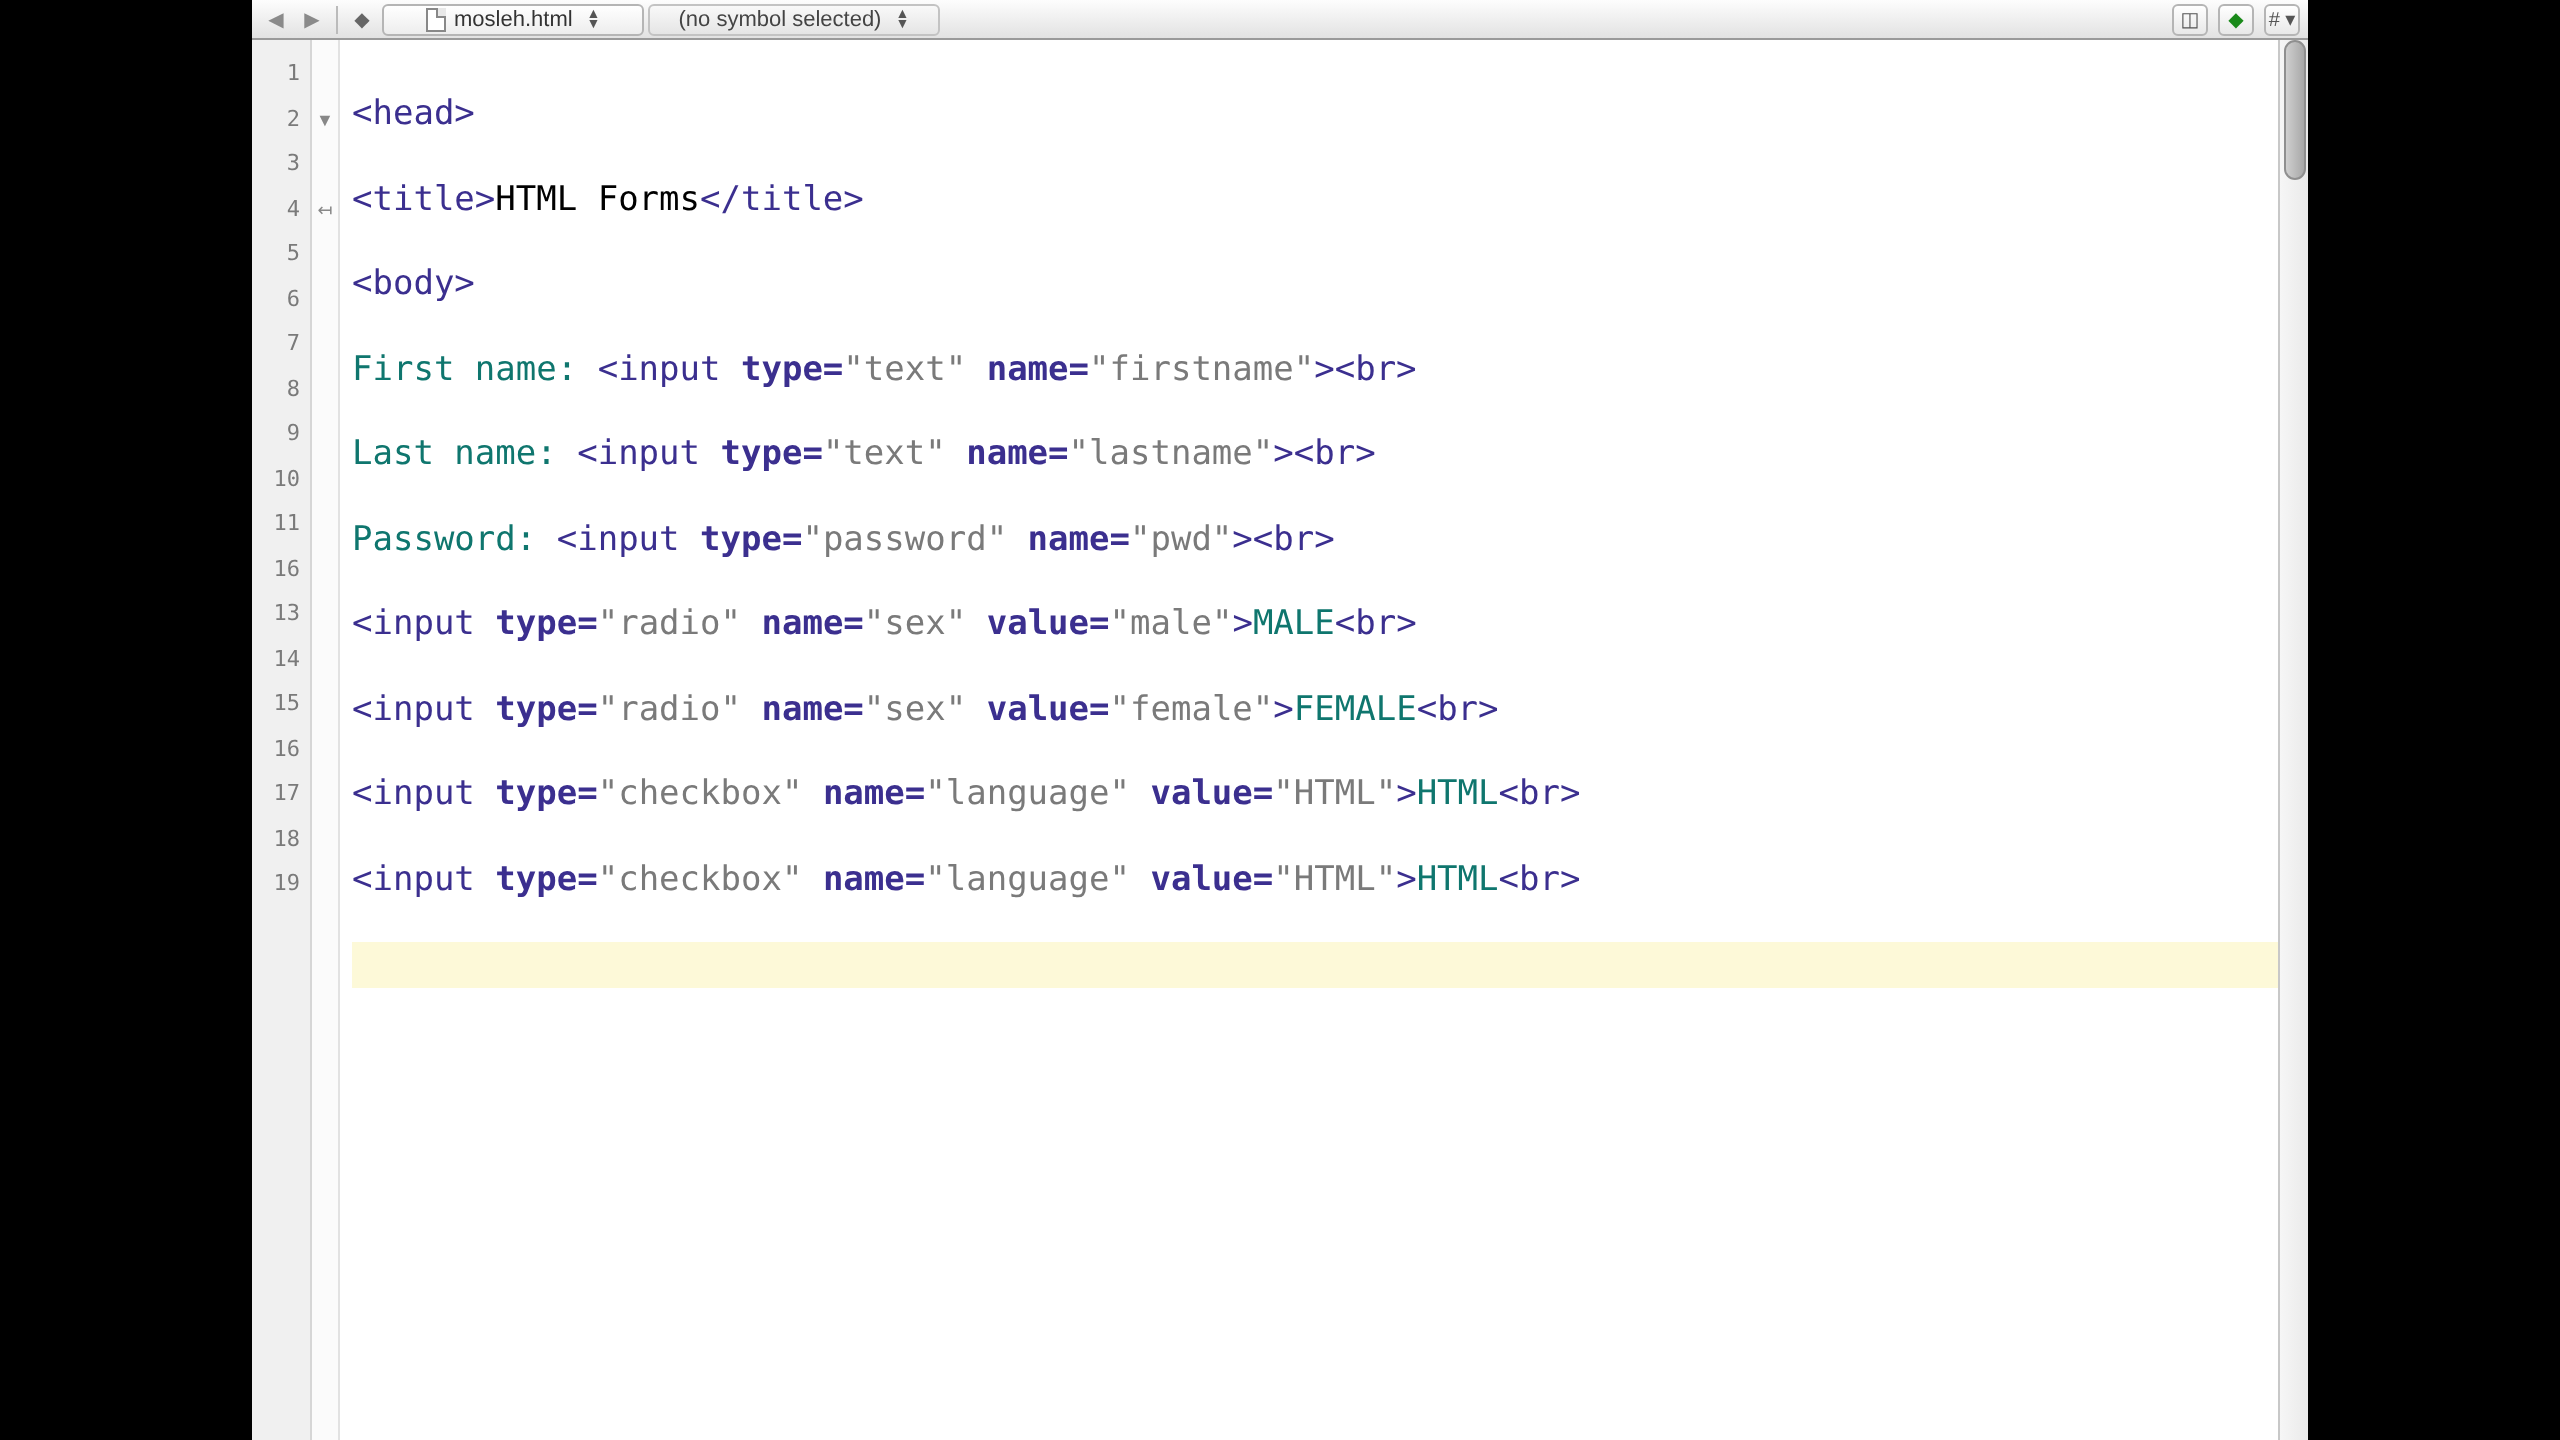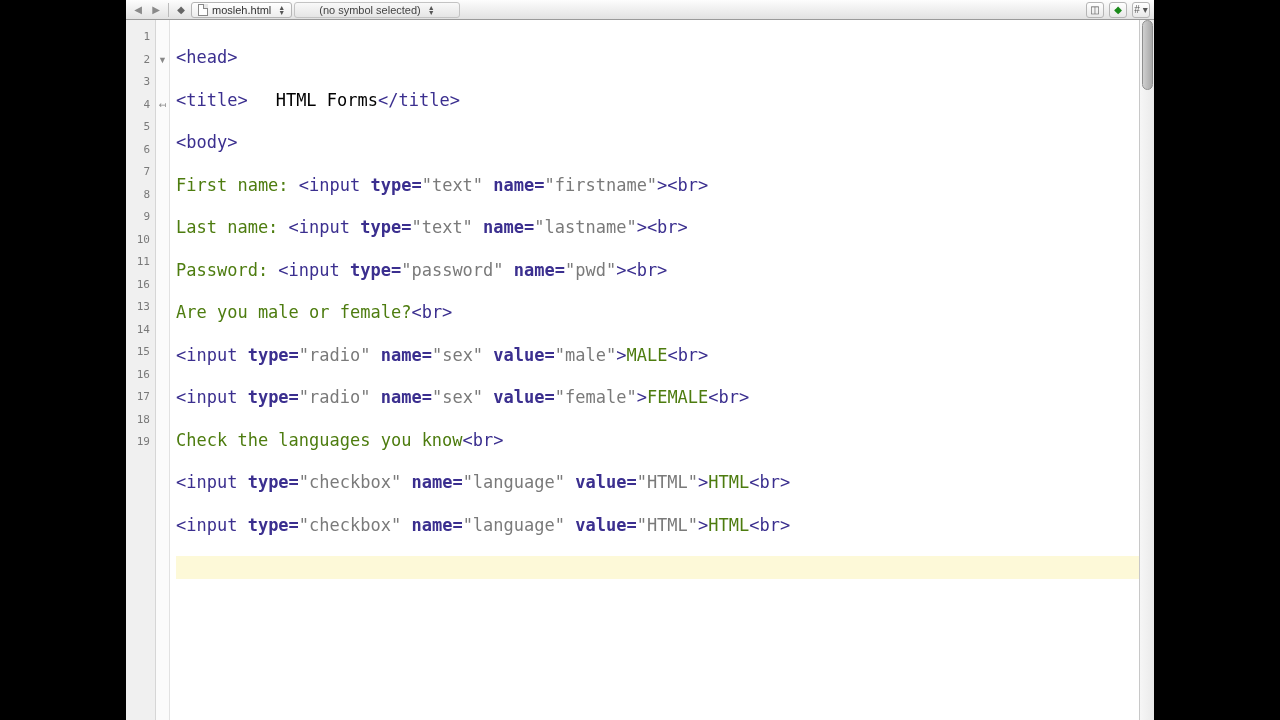--- a/index.html
+++ b/index.html
@@ -34,40 +34,40 @@
     font-size: 10px;
     border-radius: 2px;
   }
   .tb-btn.arrow { color: #8a8a8a; }
   .tb-sep { width:1px; height:14px; background:#bbb; margin:0 2px;}
   .file-pill {
     display:flex; align-items:center; gap:4px;
     background: linear-gradient(#fff,#ededed);
     border:1px solid #b5b5b5;
     border-radius:3px;
-    padding:0 6px;
+    padding:0 21px;
     height:16px;
   }
   .file-icon {
     width:10px;height:12px;
     background:#fff;border:1px solid #888;
     position:relative;
   }
   .file-icon::after{
     content:"";position:absolute;top:-1px;right:-1px;
     width:4px;height:4px;background:#e8e8e8;
     border-left:1px solid #888;border-bottom:1px solid #888;
   }
   .popup-arrows{
     display:flex;flex-direction:column;line-height:5px;font-size:7px;color:#555;margin-left:3px;
   }
   .symbol-pill{
     display:flex;align-items:center;gap:4px;
     border:1px solid #c3c3c3;border-radius:3px;
-    padding:0 24px;height:16px;color:#444;
+    padding:0 14px;height:16px;color:#444;
   }
   .toolbar-spacer{flex:1;}
   .tb-right-btn{
     width:18px;height:16px;border:1px solid #b5b5b5;border-radius:3px;
     background:linear-gradient(#fff,#e8e8e8);
     display:flex;align-items:center;justify-content:center;
     font-size:10px;color:#555;margin-left:3px;
   }
   .tb-right-btn.green{color:#1a8a1a;}
   
@@ -105,24 +105,24 @@
     background:linear-gradient(to right,#f6f6f6,#eaeaea);
     border-left:1px solid #c8c8c8;
   }
   .scrollbar-v .thumb{
     position:absolute;top:0;left:2px;width:11px;height:70px;
     background:linear-gradient(to right,#cfcfcf,#a8a8a8);
     border-radius:6px;border:1px solid #8f8f8f;
   }
   
   .c-tag{color:#3b2f8f;}
-  .c-text{color:#4d7c0f;}
+  .c-text{color:#0f766e;}
   .c-attr{color:#3b2f8f;font-weight:bold;}
   .c-val{color:#7a7a7a;}
-  .c-titletxt{color:#000;margin-left:28px;}
+  .c-titletxt{color:#000;}
 </style>
 </head>
 <body>
 
 <div class="app-frame">
 
   <div class="toolbar">
     <div class="tb-btn arrow">◀</div>
     <div class="tb-btn arrow">▶</div>
     <div class="tb-sep"></div>
@@ -177,24 +177,22 @@
       <div>↤</div>
     </div>
 
     <div class="code">
 <div class="code-line"><span class="c-tag">&lt;head&gt;</span></div>
 <div class="code-line"><span class="c-tag">&lt;title&gt;</span><span class="c-titletxt">HTML Forms</span><span class="c-tag">&lt;/title&gt;</span></div>
 <div class="code-line"><span class="c-tag">&lt;body&gt;</span></div>
 <div class="code-line"><span class="c-text">First name: </span><span class="c-tag">&lt;input </span><span class="c-attr">type=</span><span class="c-val">"text"</span><span class="c-attr"> name=</span><span class="c-val">"firstname"</span><span class="c-tag">&gt;&lt;br&gt;</span></div>
 <div class="code-line"><span class="c-text">Last name: </span><span class="c-tag">&lt;input </span><span class="c-attr">type=</span><span class="c-val">"text"</span><span class="c-attr"> name=</span><span class="c-val">"lastname"</span><span class="c-tag">&gt;&lt;br&gt;</span></div>
 <div class="code-line"><span class="c-text">Password: </span><span class="c-tag">&lt;input </span><span class="c-attr">type=</span><span class="c-val">"password"</span><span class="c-attr"> name=</span><span class="c-val">"pwd"</span><span class="c-tag">&gt;&lt;br&gt;</span></div>
-<div class="code-line"><span class="c-text">Are you male or female?</span><span class="c-tag">&lt;br&gt;</span></div>
 <div class="code-line"><span class="c-tag">&lt;input </span><span class="c-attr">type=</span><span class="c-val">"radio"</span><span class="c-attr"> name=</span><span class="c-val">"sex"</span><span class="c-attr"> value=</span><span class="c-val">"male"</span><span class="c-tag">&gt;</span><span class="c-text">MALE</span><span class="c-tag">&lt;br&gt;</span></div>
 <div class="code-line"><span class="c-tag">&lt;input </span><span class="c-attr">type=</span><span class="c-val">"radio"</span><span class="c-attr"> name=</span><span class="c-val">"sex"</span><span class="c-attr"> value=</span><span class="c-val">"female"</span><span class="c-tag">&gt;</span><span class="c-text">FEMALE</span><span class="c-tag">&lt;br&gt;</span></div>
-<div class="code-line"><span class="c-text">Check the languages you know</span><span class="c-tag">&lt;br&gt;</span></div>
 <div class="code-line"><span class="c-tag">&lt;input </span><span class="c-attr">type=</span><span class="c-val">"checkbox"</span><span class="c-attr"> name=</span><span class="c-val">"language"</span><span class="c-attr"> value=</span><span class="c-val">"HTML"</span><span class="c-tag">&gt;</span><span class="c-text">HTML</span><span class="c-tag">&lt;br&gt;</span></div>
 <div class="code-line"><span class="c-tag">&lt;input </span><span class="c-attr">type=</span><span class="c-val">"checkbox"</span><span class="c-attr"> name=</span><span class="c-val">"language"</span><span class="c-attr"> value=</span><span class="c-val">"HTML"</span><span class="c-tag">&gt;</span><span class="c-text">HTML</span><span class="c-tag">&lt;br&gt;</span></div>
 <div class="code-line hl"></div>
 
 
 
     </div>
   </div>
 
   <div class="scrollbar-v">

